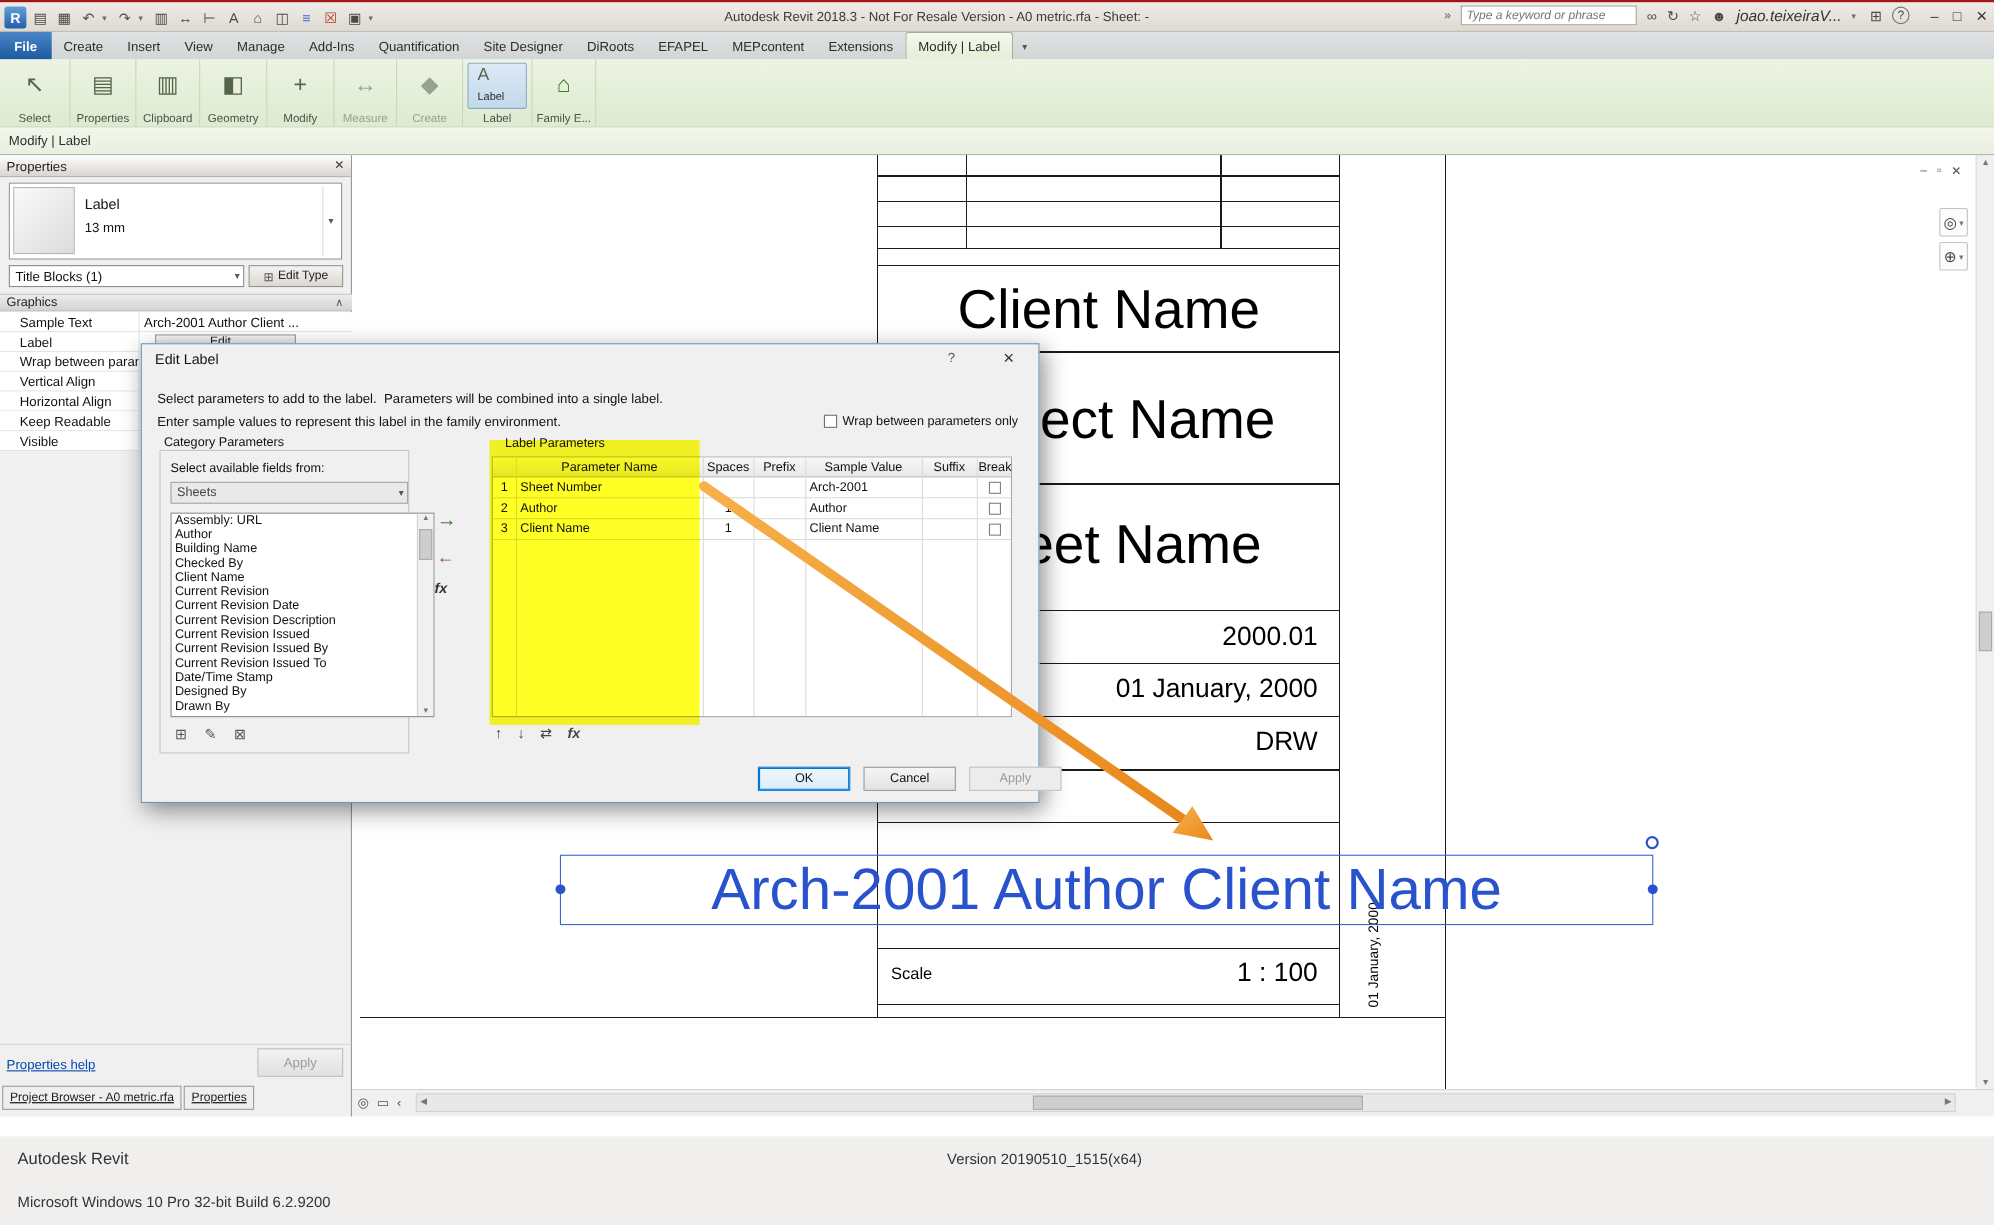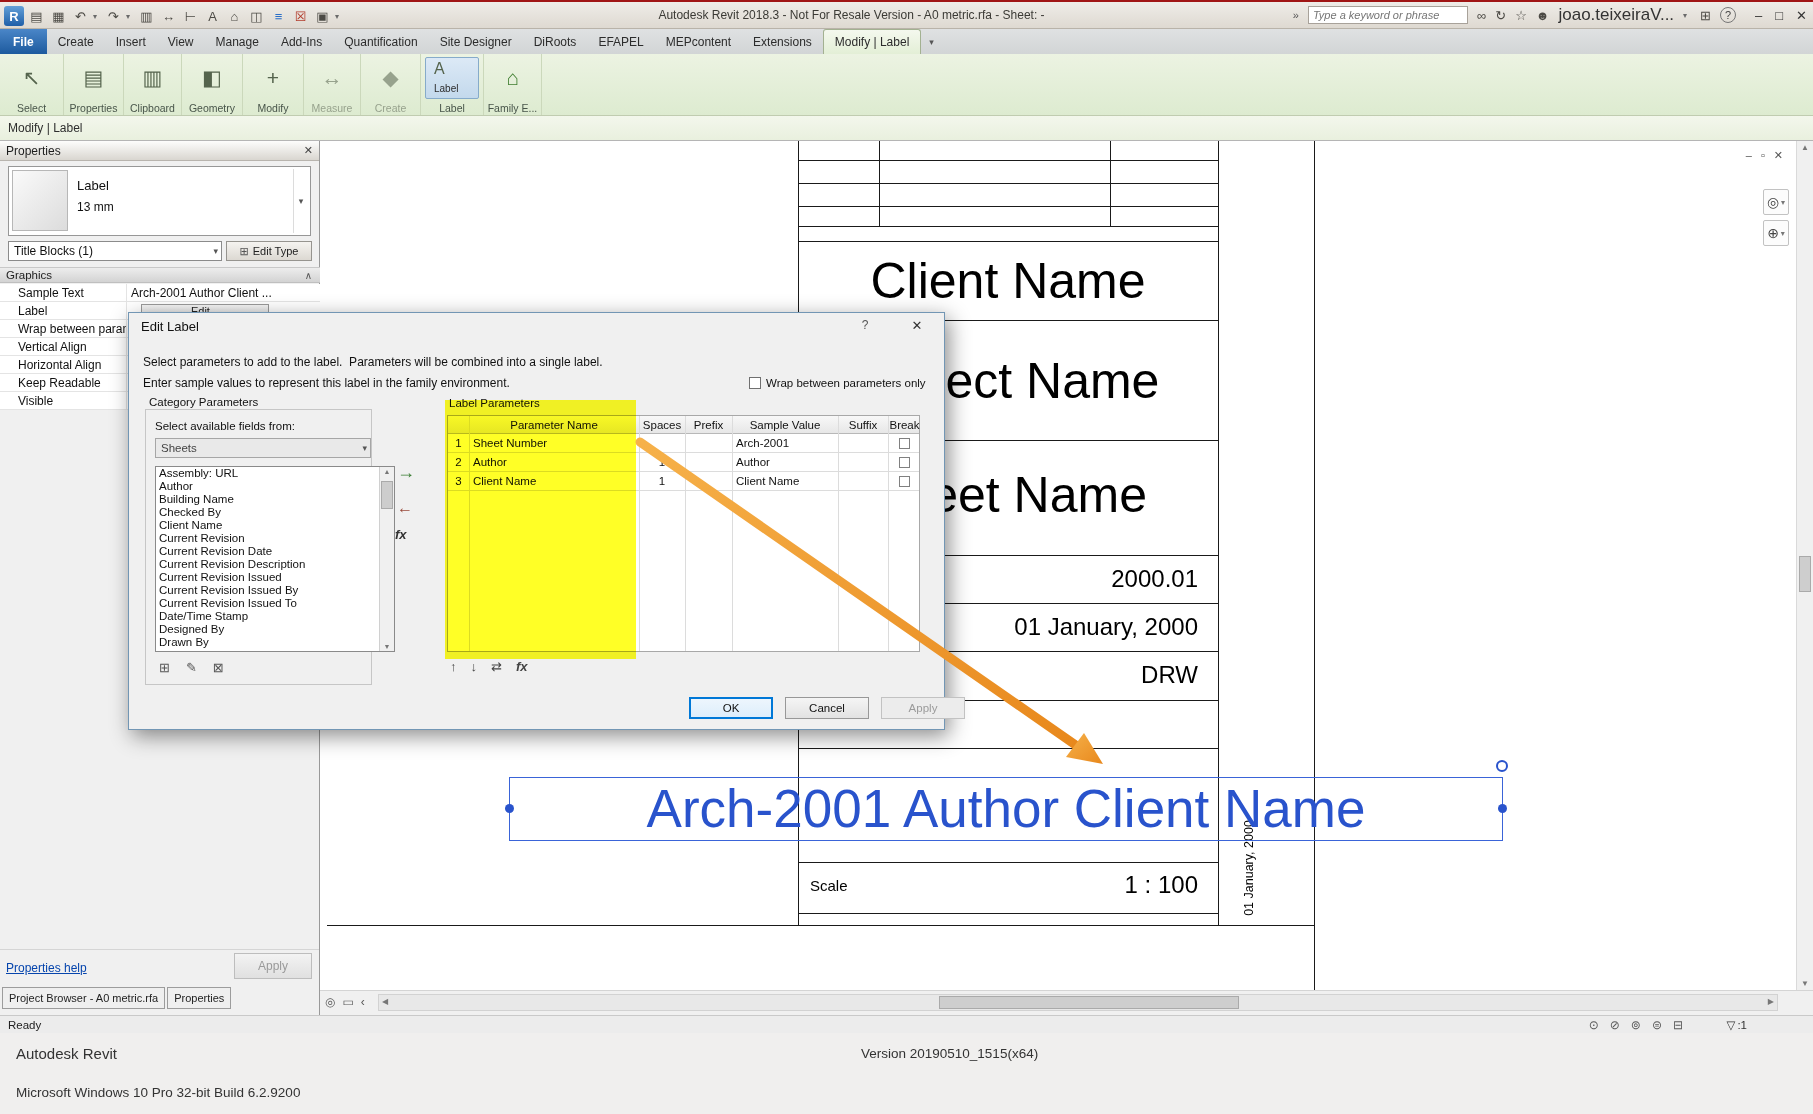--- a/index.html
+++ b/index.html
@@ -14,21 +14,21 @@
   .qico { width:19px; height:19px; display:flex; align-items:center; justify-content:center; font-size:13px; color:#4c4a45; }
   .qdd { font-size:8px; color:#6a6a6a; width:8px; }
   .qico.blue { color:#2a6fc8; }
   .qico.red { color:#b23a2a; }
   .win-title { position:absolute; left:450px; right:560px; top:8px; text-align:center; font-size:12px; color:#3b3a35; white-space:nowrap; overflow:hidden; }
   .tb-right { position:absolute; right:6px; top:5px; display:flex; align-items:center; gap:9px; }
   .expand-g { font-size:11px; color:#555; }
   .search-box { width:160px; height:18px; background:#fff; border:1px solid #a8a29a; display:flex; align-items:center; }
   .search-box input { width:100%; border:none; outline:none; font-size:11px; font-style:italic; color:#8a867f; padding:0 4px; background:transparent; font-family:inherit; }
   .tbico { font-size:13px; color:#4c4a45; }
-  .user-name { font-size:17px; color:#333; }
+  .user-name { font-size:14px; color:#333;font-style:italic; }
   .help-circ { width:16px; height:16px; border:1px solid #777; border-radius:50%; font-size:11px; color:#444; display:flex; align-items:center; justify-content:center; }
   .winctl { display:flex; gap:13px; margin-left:10px; font-size:13px; color:#333; }
 
   
   .tabrow { position:absolute; left:0; top:29px; width:100%; height:25px; background:linear-gradient(#dfe1e2,#d2d5d6); z-index:20; display:flex; align-items:flex-end; }
   .tab { height:25px; padding:0 11px; display:flex; align-items:center; font-size:12px; color:#2c2c2c; white-space:nowrap; }
   .tab-file { background:linear-gradient(#4a86c8,#1d5a9e); color:#fff; font-weight:bold; padding:12px 13px; }
   .tab-active { background:linear-gradient(#f4f8ee,#e3efd6); border:1px solid #a3b191; border-bottom:none; border-radius:3px 3px 0 0; }
   .ribbon-toggle { margin-left:8px; height:25px; display:flex; align-items:center; gap:3px; font-size:9px; color:#555; }
 
@@ -61,21 +61,21 @@
   .gsec { position:absolute; left:0; top:126px; width:320px; height:16px; background:linear-gradient(#ededed,#d3d3d3); border-top:1px solid #c8c8c8; border-bottom:1px solid #bfbfbf; display:flex; align-items:center; padding:0 6px; font-size:11.5px; color:#222; }
   .gsec-chev { position:absolute; right:8px; font-size:10px; color:#555; }
   .prows { position:absolute; left:0; top:143px; width:320px; background:#fff; }
   .prow { display:flex; height:18px; border-bottom:1px solid #e4e4e4; font-size:12px; color:#111; background:#fff; }
   .pname { width:127px; padding-left:18px; border-right:1px solid #e4e4e4; display:flex; align-items:center; white-space:nowrap; overflow:hidden; }
   .pval { flex:1; padding-left:4px; display:flex; align-items:center; white-space:nowrap; overflow:hidden; }
   .edit-btn { width:128px; height:14px; margin-left:10px; background:linear-gradient(#f5f5f5,#dedede); border:1px solid #9a9a9a; font-size:11px; color:#222; display:flex; align-items:center; justify-content:center; font-family:inherit; }
   .props-foot-line { position:absolute; left:0; top:808px; width:100%; border-top:1px solid #d5d5d5; }
   .props-help { position:absolute; left:6px; top:820px; font-size:12px; color:#0645ad; text-decoration:underline; }
   .apply-btn { position:absolute; left:234px; top:812px; width:78px; height:26px; background:linear-gradient(#f3f3f3,#e0e0e0); border:1px solid #bdbdbd; color:#9a9a9a; font-size:12px; display:flex; align-items:center; justify-content:center; }
-  .props-tabs { position:absolute; left:2px; top:846px; display:flex; gap:2px; }
+  .props-tabs { position:absolute; left:2px; top:846px; display:flex; gap:2px;text-decoration:underline; }
   .ptab { height:22px; background:#efefef; border:1px solid #9c9c9c; font-size:11px; color:#222; display:flex; align-items:center; padding:0 6px; white-space:nowrap; }
   .ptab.t1 { max-width:168px; overflow:hidden; text-overflow:ellipsis; display:block; line-height:20px; }
 
   
   .canvas { position:absolute; left:320px; top:141px; width:1493px; height:874px; background:#fff; overflow:hidden; z-index:5; }
   .sheet-svg { position:absolute; left:0; top:0; }
   .bigtxt { position:absolute; left:478px; width:420px; text-align:center; font-size:50px; color:#000; white-space:nowrap; line-height:58px; }
   .val { position:absolute; left:478px; width:410px; text-align:right; padding-right:10px; font-size:24px; color:#000; line-height:26px; white-space:nowrap; }
   .scale-label { position:absolute; left:490px; top:736px; font-size:15px; color:#000; }
   .scale-value { position:absolute; left:478px; top:730px; width:410px; text-align:right; padding-right:10px; font-size:24px; color:#000; }
@@ -123,21 +123,21 @@
   .fields-list { position:absolute; left:26px; top:153px; width:240px; height:186px; background:#fff; border:1px solid #8a8a8a; overflow:hidden; }
   .field-item { height:13px; line-height:13px; font-size:11.5px; padding-left:3px; color:#111; white-space:nowrap; }
   .list-scroll { position:absolute; right:0; top:0; width:15px; height:100%; background:#f0f0f0; border-left:1px solid #d0d0d0; }
   .ls-up { position:absolute; top:1px; left:0; width:14px; text-align:center; font-size:7px; color:#777; }
   .ls-dn { position:absolute; bottom:1px; left:0; width:14px; text-align:center; font-size:7px; color:#777; }
   .ls-thumb { position:absolute; left:1px; top:14px; width:12px; height:28px; background:#cdcdcd; border:1px solid #aaa; }
   .param-icons { position:absolute; left:30px; top:347px; display:flex; gap:16px; font-size:13px; color:#555; }
   .mid-add { position:absolute; left:268px; top:149px; font-size:18px; font-weight:bold; color:#3a7d33; }
   .mid-remove { position:absolute; left:268px; top:186px; font-size:16px; color:#99493a; }
   .mid-fx { position:absolute; left:266px; top:214px; font-size:13px; font-style:italic; font-weight:bold; color:#333; }
-  .lp-label { position:absolute; left:320px; top:84px; font-size:11.5px; color:#111; }
+  .lp-label { position:absolute; left:330px; top:84px; font-size:11.5px; color:#111; }
   .lp-table { position:absolute; left:318px; top:102px; width:473px; height:237px; background:#fff; border:1px solid #a8a8a8; }
   .lp-head, .lp-row { display:grid; grid-template-columns:21px 170px 46px 47px 106px 50px 33px; height:18px; font-size:11.5px; color:#111; }
   .lp-head { background:linear-gradient(#f8f8f8,#e7e7e7); border-bottom:1px solid #b8b8b8; }
   .lp-row { border-bottom:1px solid #dcdcdc; height:19px; }
   .lp-head .c, .lp-row .c { display:flex; align-items:center; justify-content:center; overflow:hidden; white-space:nowrap; }
   .c.left { justify-content:flex-start; padding-left:4px; }
   .vl { position:absolute; top:0; bottom:0; width:1px; background:#dcdcdc; }
   .cb { width:11px; height:11px; border:1px solid #808080; background:#fff; display:block; }
   .lp-tools { position:absolute; left:321px; top:346px; display:flex; gap:14px; font-size:13px; color:#444; }
   .lp-tools .fxi { font-style:italic; font-weight:bold; }
@@ -400,34 +400,20 @@
         <span>‹</span>
       </div>
       <div class="hscroll">
         <span class="hsa" style="left:3px">◀</span>
         <span class="hthumb"></span>
         <span class="hsa" style="right:3px">▶</span>
       </div>
     </div>
   </div>
 
-  <div class="statusbar">
-    <span>Ready</span>
-    <span class="status-icons">
-      <span>⊙</span>
-      <span>⊘</span>
-      <span>⊚</span>
-      <span>⊜</span>
-      <span>⊟</span>
-    </span>
-    <span class="filter-group">
-      <span>▽</span>
-      <span>:1</span>
-    </span>
-  </div>
 
   <div class="sysinfo">
     <div class="sys-app">Autodesk Revit</div>
     <div class="sys-version">Version 20190510_1515(x64)</div>
     <div class="sys-os">Microsoft Windows 10 Pro 32-bit Build 6.2.9200</div>
   </div>
 
   <div class="dialog">
     <div class="dlg-title">
       <span>Edit Label</span>

